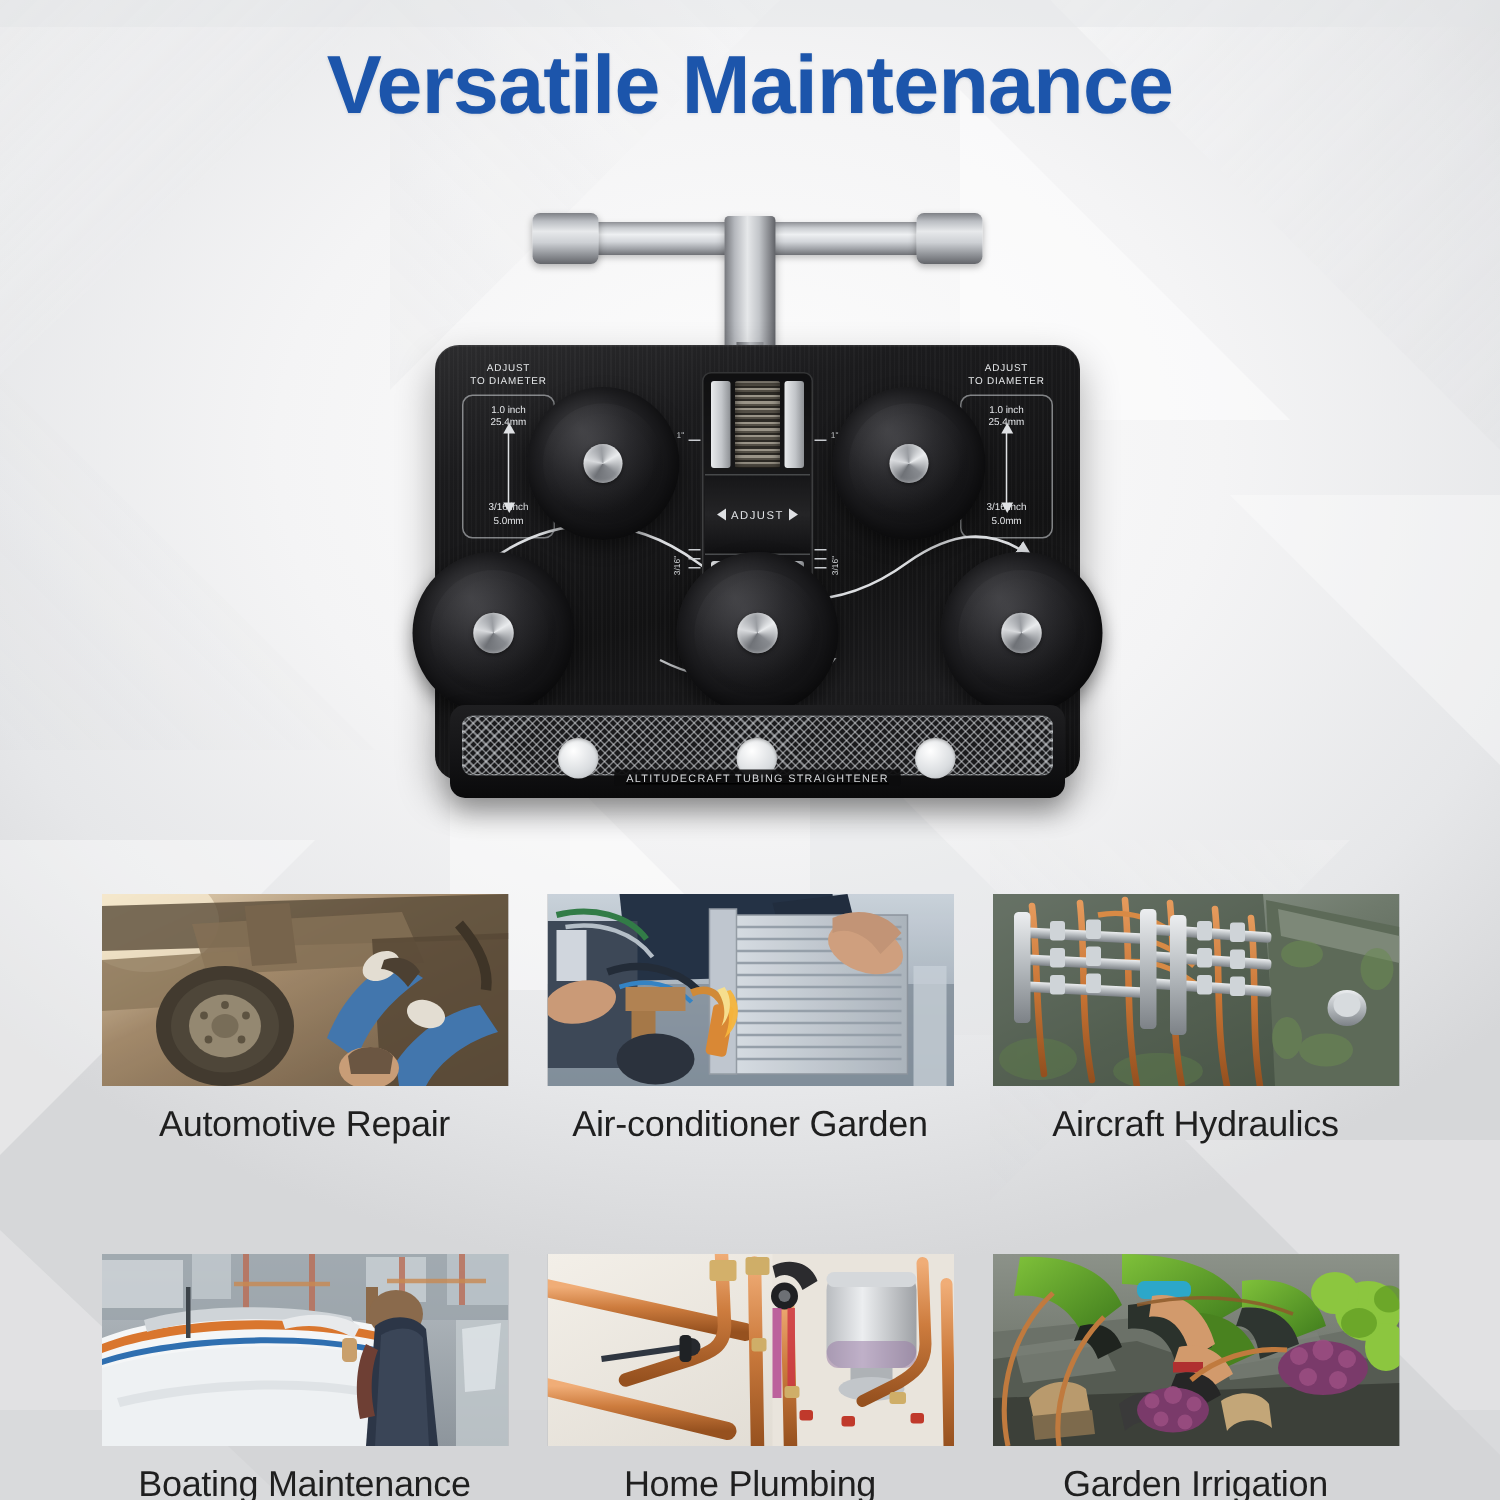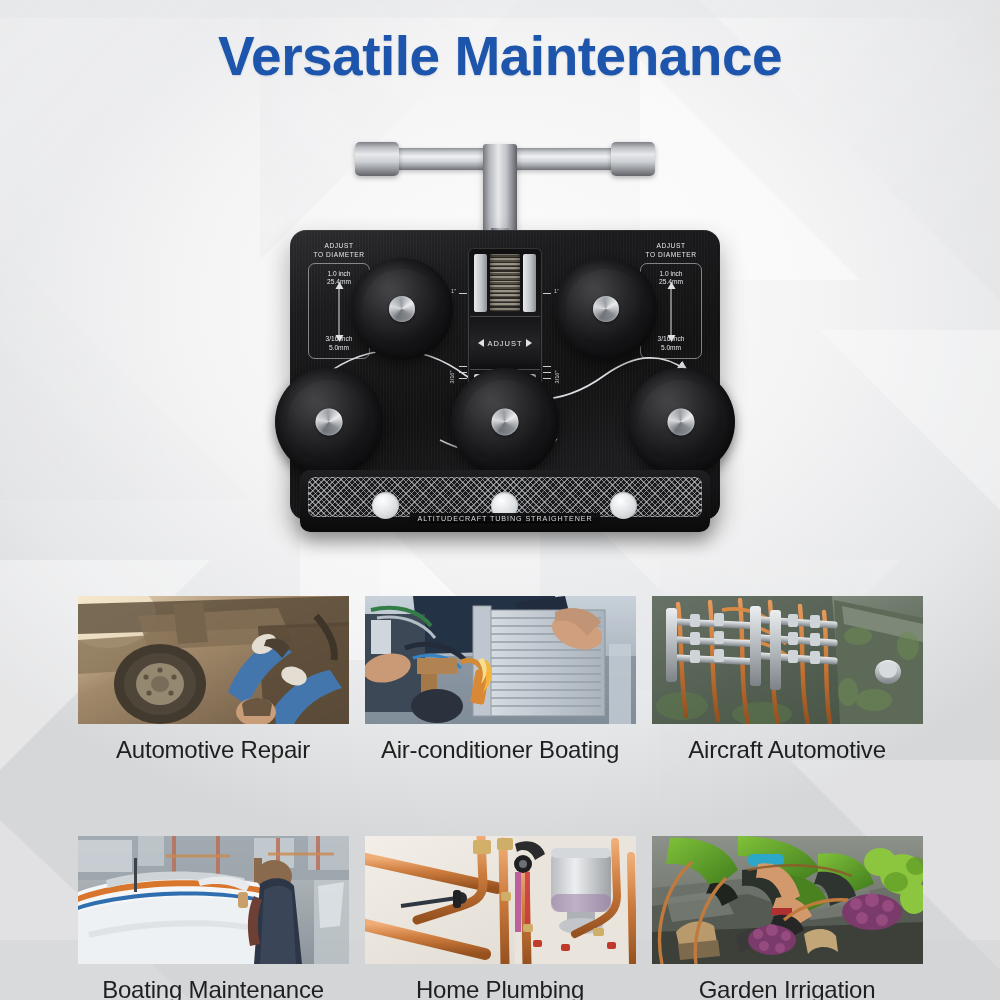--- a/index.html
+++ b/index.html
@@ -197,21 +197,21 @@
     font-family:"Liberation Sans", sans-serif;
   }
 
   
   .flow { position:absolute; left:35px; top:110px; width:430px; height:290px; pointer-events:none; }
 
   
   .grid {
     position:absolute; left:0; top:596px; width:1000px; z-index:5;
   }
-  .grid-row { display:flex; justify-content:center; gap:16px; }
+  .grid-row { display:flex; justify-content:center; gap:26px; }
   .grid-row + .grid-row { margin-top:72px; }
   .cell { width:271px; }
   .photo {
     width:271px; height:128px; position:relative; overflow:hidden;
     background:#b9bcc0;
   }
   .photo svg { display:block; width:100%; height:100%; }
   .cell-label {
     margin-top:12px; text-align:center;
     font-size:24px; color:#1f1f1f; letter-spacing:-0.2px;
@@ -456,21 +456,21 @@
           <rect x="108" y="74" width="14" height="34" rx="3" fill="#e0872a" transform="rotate(10 115 90)"></rect>
           <path d="M122,64 C130,74 128,88 118,96 C124,82 120,72 114,66 z" fill="#ffb733" opacity=".95"></path>
           <path d="M118,62 C124,70 122,82 116,88 C120,78 117,70 113,64 z" fill="#ffe48a"></path>
           <ellipse cx="22" cy="72" rx="24" ry="14" fill="#d09a72" transform="rotate(-12 22 72)"></ellipse>
           <ellipse cx="212" cy="36" rx="26" ry="16" fill="#d5a079" transform="rotate(20 212 36)"></ellipse>
           <path d="M190,16 C206,8 226,12 236,26 L222,40 C212,26 200,22 190,26 z" fill="#c79470"></path>
           <rect x="244" y="48" width="22" height="80" fill="#cdd3d8" opacity=".8"></rect>
           <rect width="271" height="128" fill="#7fa0c0" opacity=".07"></rect>
         </svg>
       </div>
-      <div class="cell-label">Air-conditioner Boating</div>
+      <div class="cell-label">Air-conditioner Garden</div>
     </div>
 
     <div class="cell">
       <div class="photo">
         <svg viewBox="0 0 271 128" preserveAspectRatio="none">
           <defs>
             <linearGradient id="p3bg" x1="0" y1="0" x2="1" y2="1">
               <stop offset="0" stop-color="#9aa39a"></stop>
                 <stop offset=".5" stop-color="#6f7a6c"></stop>
               <stop offset="1" stop-color="#4e5a4c"></stop>
@@ -535,21 +535,21 @@
               <rect x="62" y="53" width="10" height="13" rx="2"></rect>
             <rect x="136" y="18" width="10" height="13" rx="2"></rect>
               <rect x="158" y="19" width="10" height="13" rx="2"></rect>
             <rect x="136" y="36" width="10" height="13" rx="2"></rect>
               <rect x="158" y="37" width="10" height="13" rx="2"></rect>
             <rect x="136" y="54" width="10" height="13" rx="2"></rect>
               <rect x="158" y="55" width="10" height="13" rx="2"></rect>
           </g>
         </svg>
       </div>
-      <div class="cell-label">Aircraft Automotive</div>
+      <div class="cell-label">Aircraft Hydraulics</div>
     </div>
 
   </div>
 
   <div class="grid-row">
 
     <div class="cell">
       <div class="photo">
         <svg viewBox="0 0 271 128" preserveAspectRatio="none">
           <defs>

